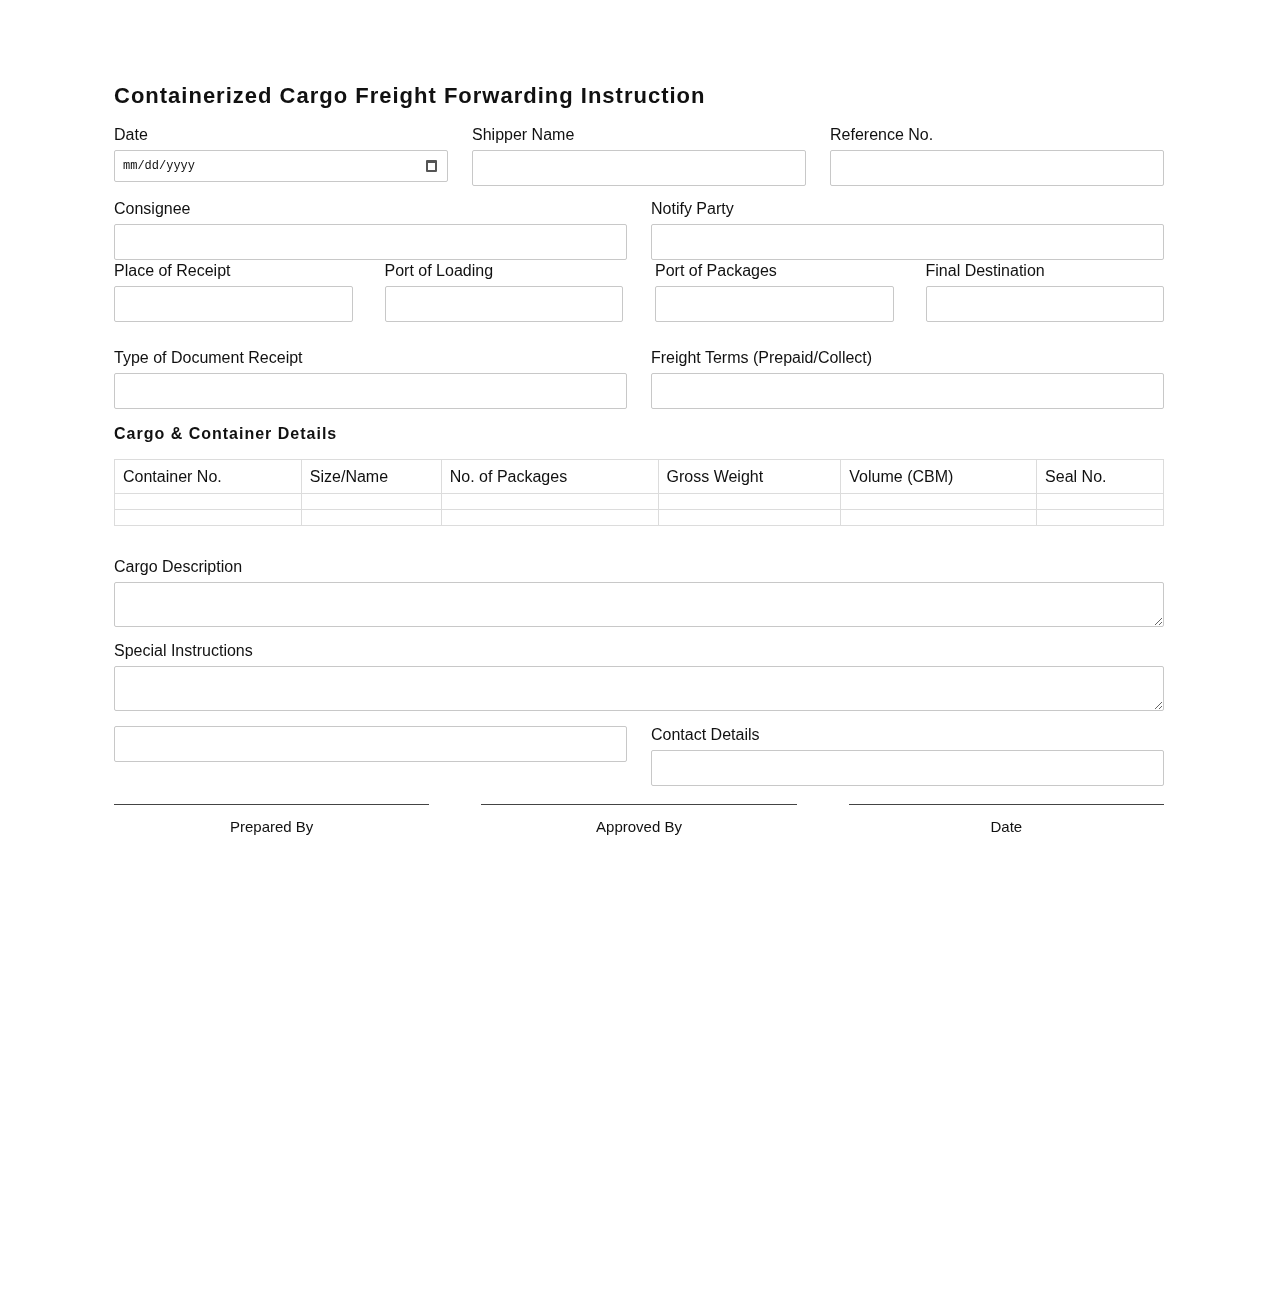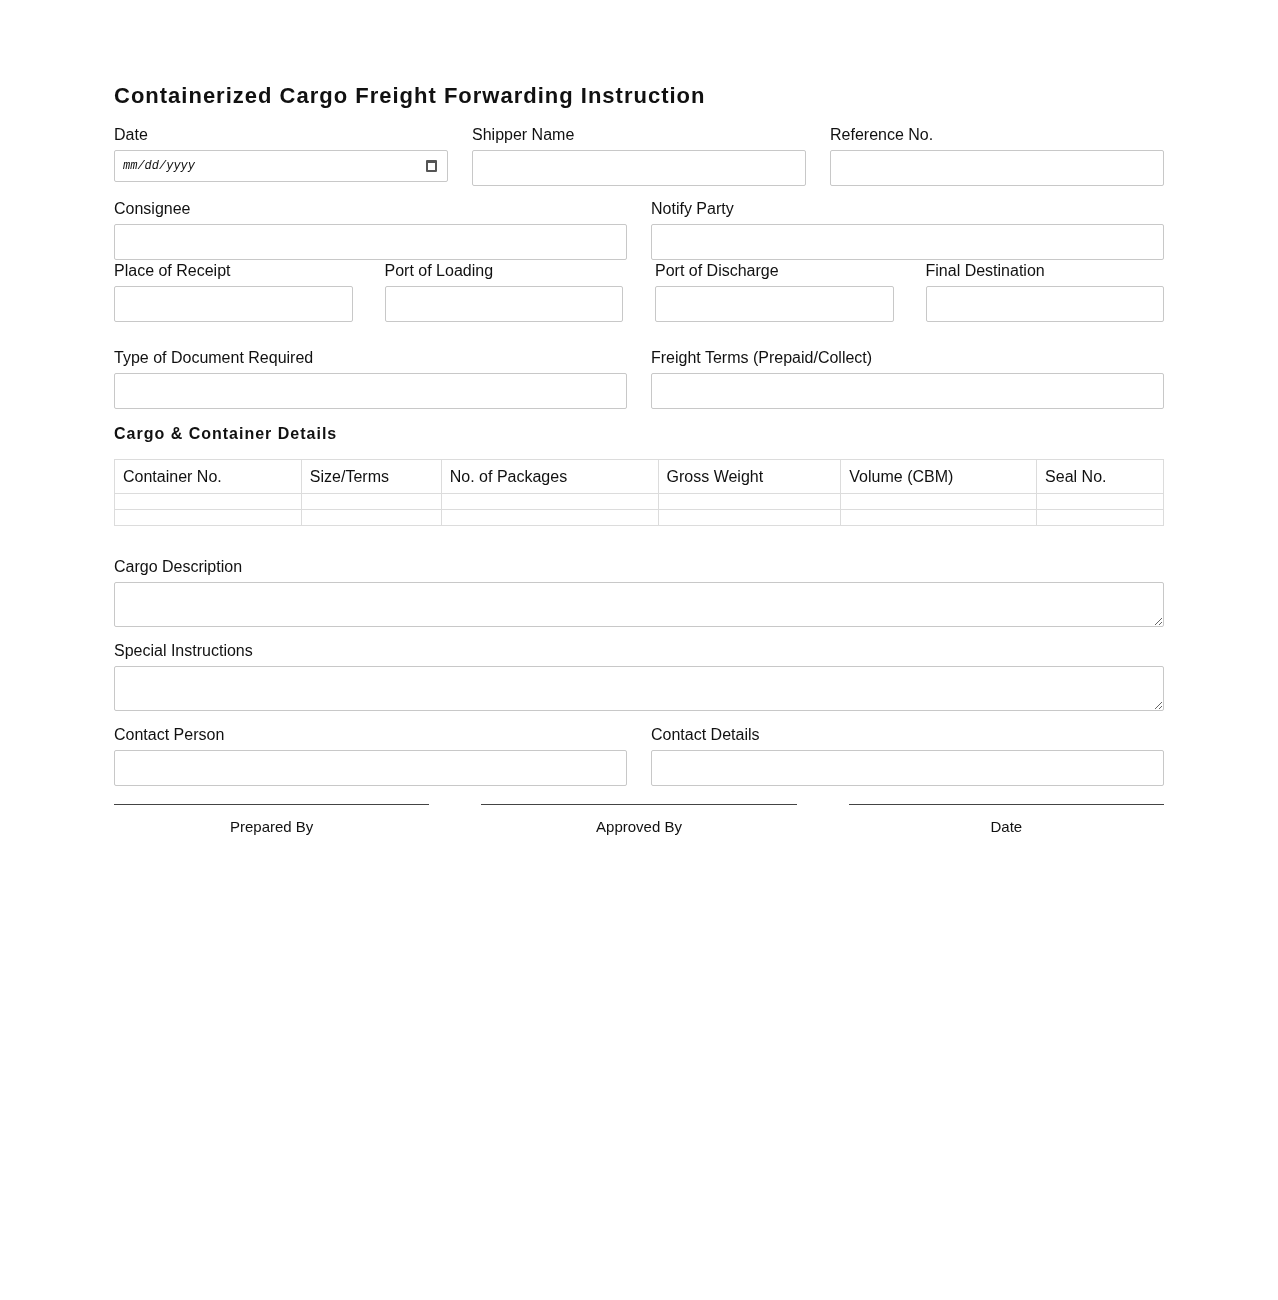--- a/index.html
+++ b/index.html
@@ -43,21 +43,21 @@
       border: 1px solid #c8c8c8; border-radius: 2px;
       background: #fff; padding: 0 8px;
       font-family: "Liberation Sans", sans-serif; font-size: 15px;
     }
     .date-box {
       position: relative; width: 100%; height: 32px;
       border: 1px solid #c8c8c8; border-radius: 2px; background: #fff;
     }
     .date-box .date-text {
       position: absolute; left: 8px; top: 8px;
-      font-family: "Liberation Mono", monospace; font-size: 12px; color: #111; font-style: italic;
+      font-family: "Liberation Mono", monospace; font-size: 12px; color: #111;
     }
     .date-box .cal-icon {
       position: absolute; right: 10px; top: 9px;
       width: 11px; height: 12px;
       border: 2px solid #555; border-top-width: 3px; border-radius: 1px;
     }
     .field textarea {
       display: block; width: 100%; height: 45px;
       border: 1px solid #c8c8c8; border-radius: 2px;
       resize: vertical; background: #fff; padding: 6px 8px;
@@ -128,32 +128,32 @@
   <div class="row cols-4" style="top:262px;gap:32px;">
     <div class="field">
       <label>Place of Receipt</label>
       <input type="text" value="" style="">
     </div>
     <div class="field">
       <label>Port of Loading</label>
       <input type="text" value="" style="">
     </div>
     <div class="field">
-      <label>Port of Discharge</label>
+      <label>Port of Packages</label>
       <input type="text" value="" style="">
     </div>
     <div class="field">
       <label>Final Destination</label>
       <input type="text" value="" style="">
     </div>
   </div>
 
   <div class="row cols-2" style="top:349px;">
     <div class="field">
-      <label>Type of Document Required</label>
+      <label>Type of Document Receipt</label>
       <input type="text" value="" style="">
     </div>
     <div class="field">
       <label>Freight Terms (Prepaid/Collect)</label>
       <input type="text" value="" style="">
     </div>
   </div>
 
   <h2 class="section-title">Cargo &amp; Container Details</h2>
 
@@ -162,21 +162,21 @@
       <col style="width:187px">
         <col style="width:140px">
         <col style="width:217px">
       <col style="width:183px">
         <col style="width:196px">
         <col style="width:127px">
     </colgroup>
     <thead>
       <tr>
         <th>Container No.</th>
-        <th>Size/Terms</th>
+        <th>Size/Name</th>
         <th>No. of Packages</th>
         <th>Gross Weight</th>
         <th>Volume (CBM)</th>
         <th>Seal No.</th>
       </tr>
     </thead>
     <tbody>
       <tr>
         <td></td>
         <td></td>
@@ -205,21 +205,20 @@
 
   <div class="row cols-1" style="top:642px;">
     <div class="field">
       <label>Special Instructions</label>
       <textarea style=""></textarea>
     </div>
   </div>
 
   <div class="row cols-2" style="top:726px;">
     <div class="field">
-      <label>Contact Person</label>
       <input type="text" value="" style="">
     </div>
     <div class="field">
       <label>Contact Details</label>
       <input type="text" value="" style="">
     </div>
   </div>
 
   <div class="sigs">
     <div>

